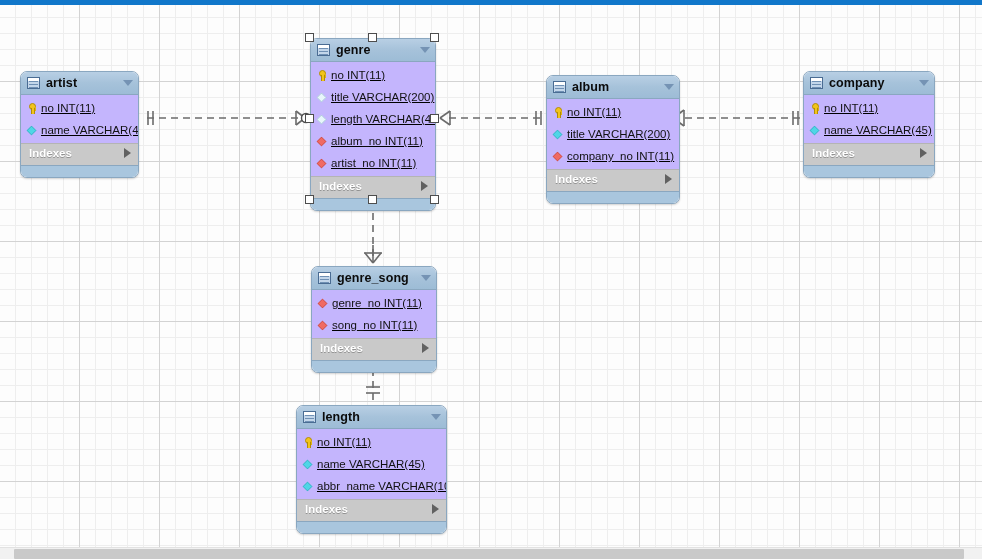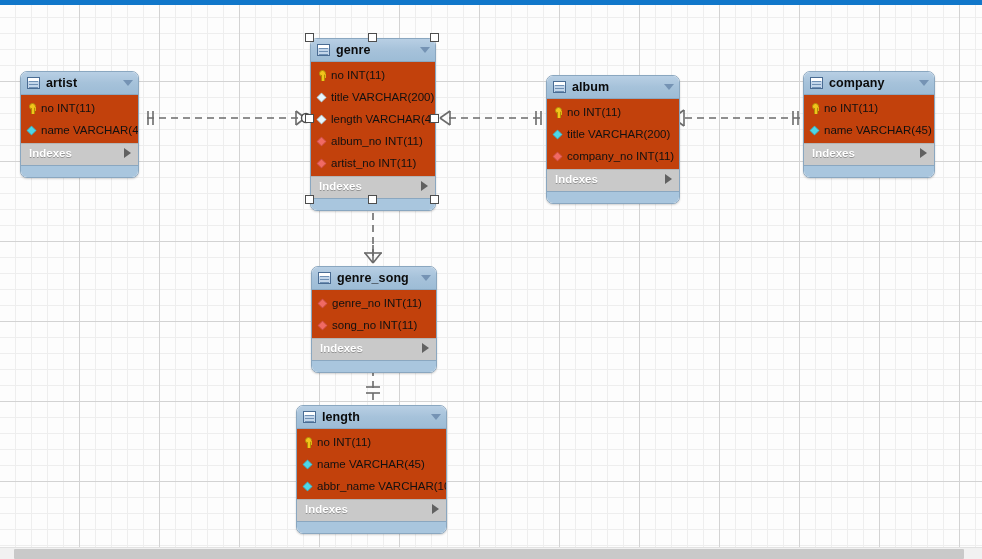--- a/index.html
+++ b/index.html
@@ -121,22 +121,23 @@
   }
   .tbl-caret {
     margin-left: auto;
     width: 0; height: 0;
     border-left: 5.5px solid transparent;
     border-right: 5.5px solid transparent;
     border-top: 6px solid #7593b4;
   }
 
   .tbl-cols {
-    background: #c2410c;
+    background: #c4b5fd;
     padding: 2px 0 2px 0;
+    text-decoration: underline;
   }
   .col {
     height: 22px;
     display: flex;
     align-items: center;
     padding-left: 5px;
     white-space: nowrap;
     color: #111111;
     font-size: 11.5px;
   }

